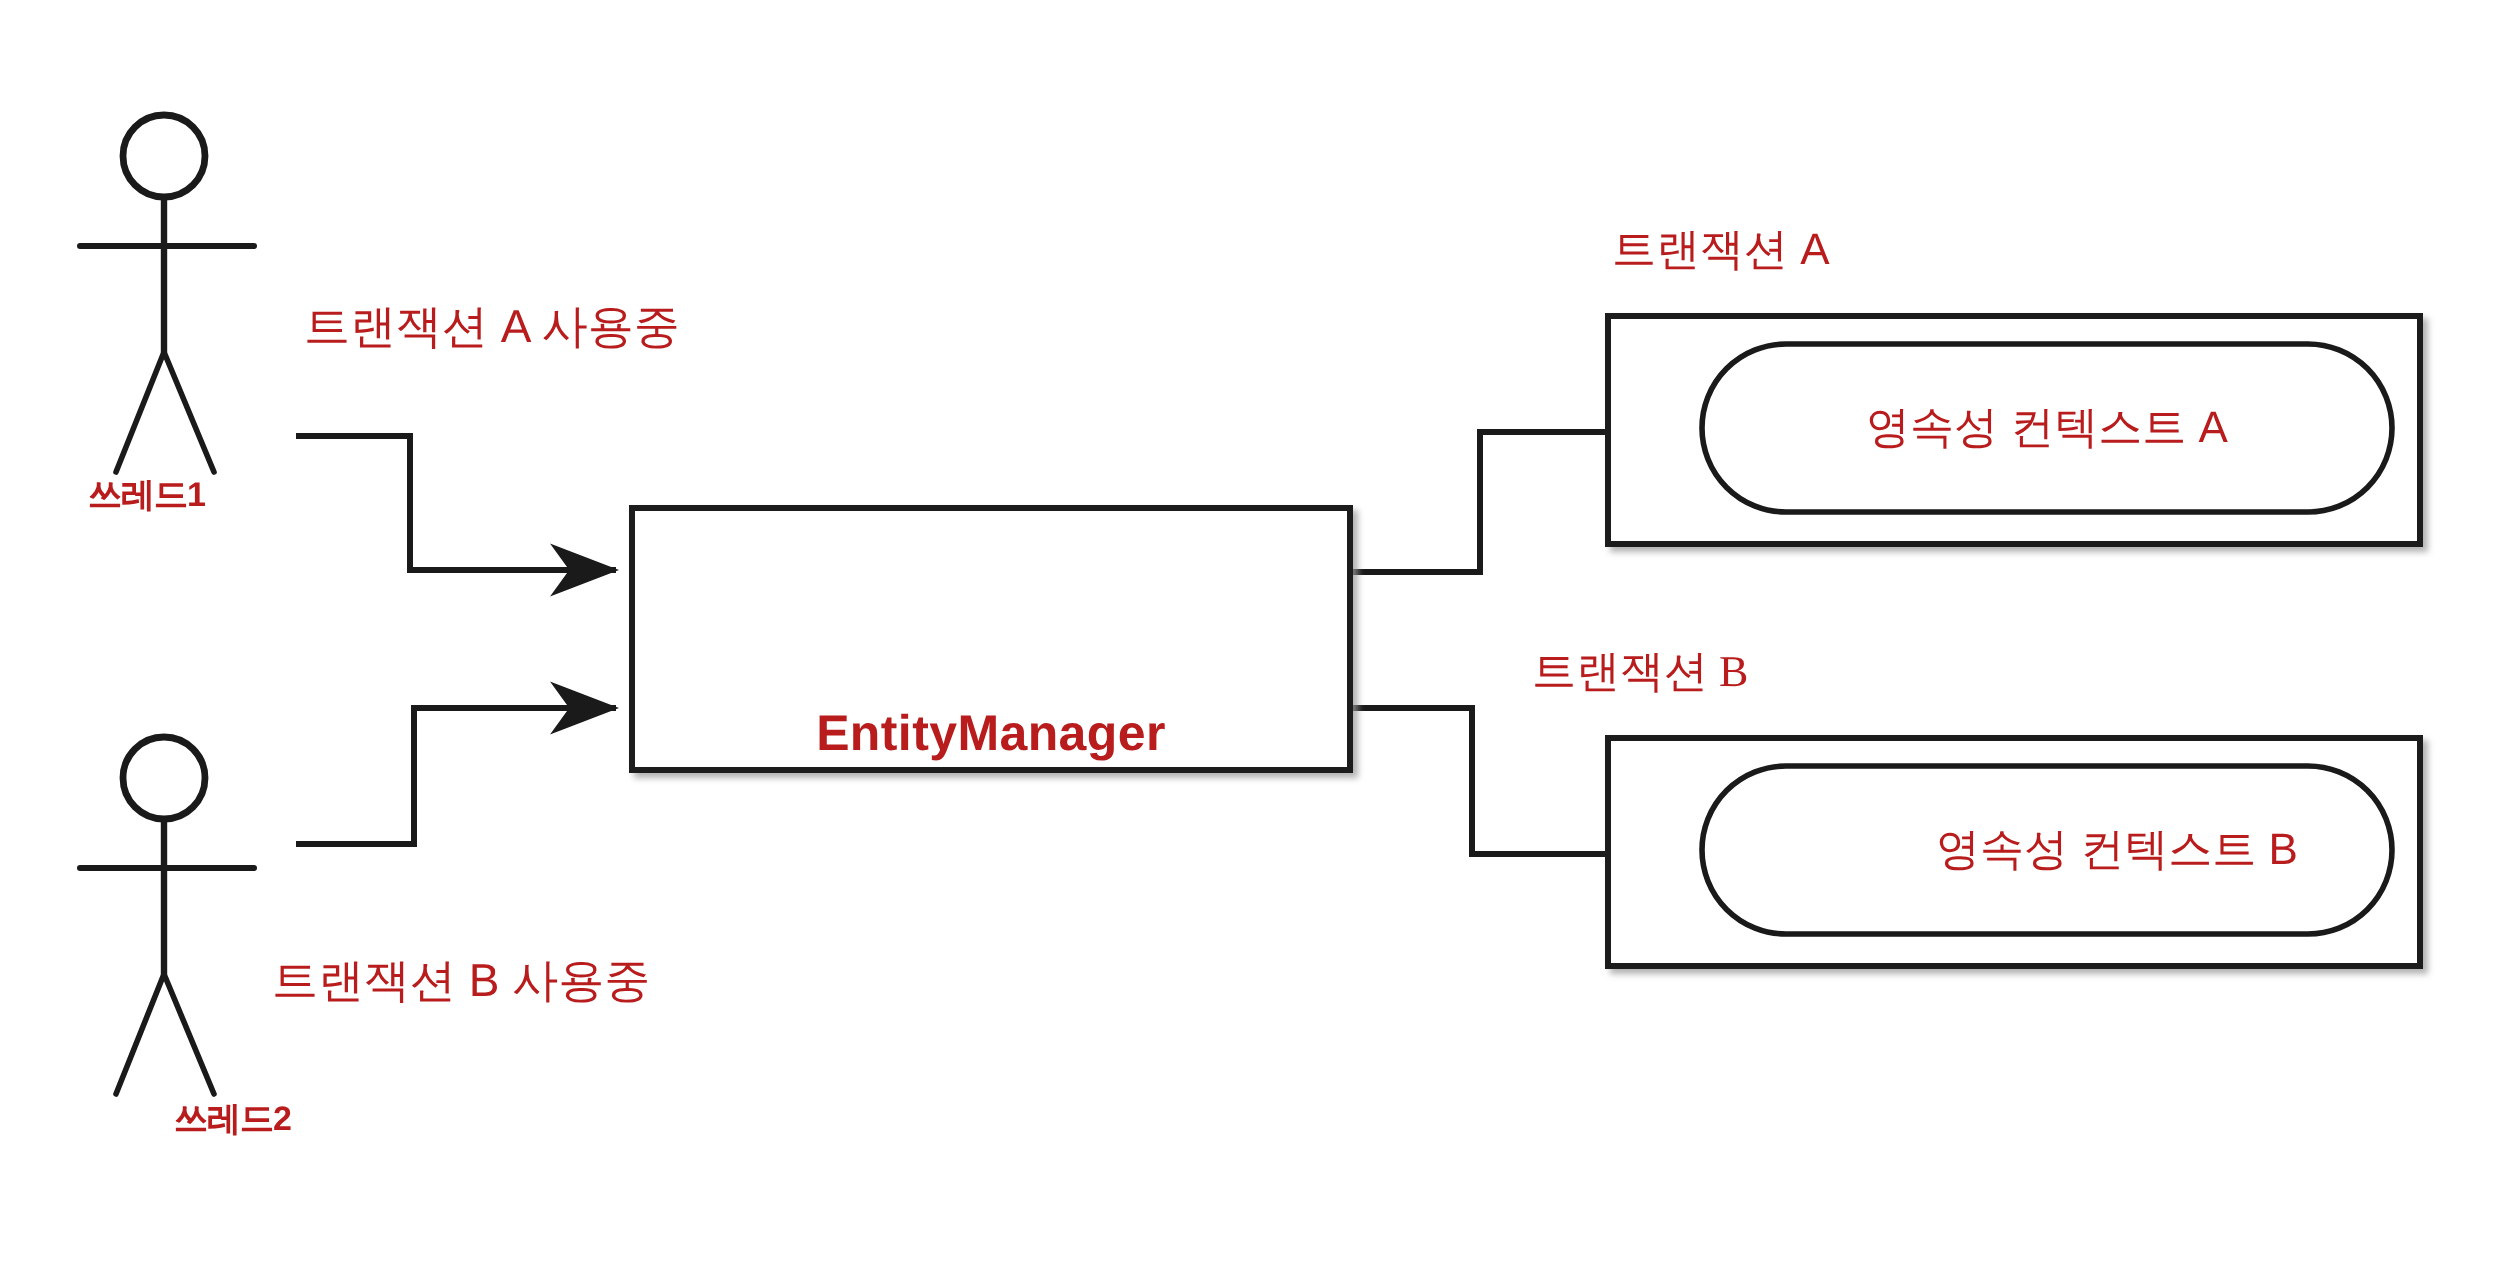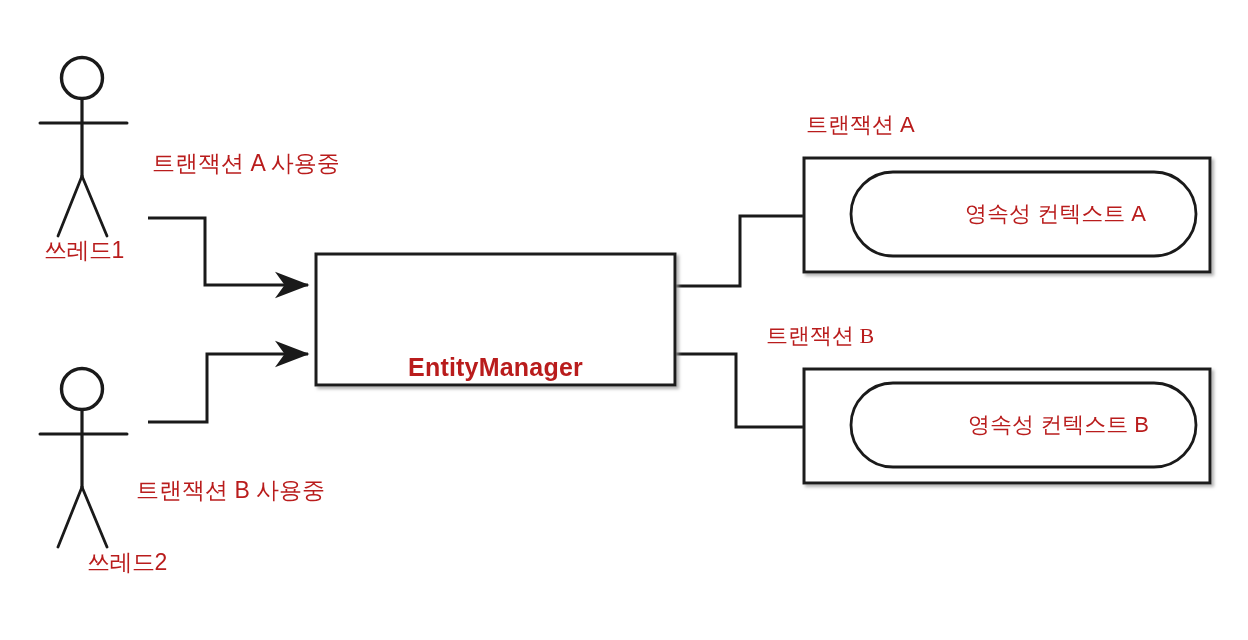--- a/index.html
+++ b/index.html
@@ -24,22 +24,22 @@
     width: 1248px;
     height: 640px;
   }
   .lbl {
     position: absolute;
     white-space: nowrap;
     color: #b91c1c;
     line-height: 1;
   }
   .lbl-actor {
-    font-size: 23px;
-    font-weight: normal;
+    font-size: 17px;
+    font-weight: bold;
     letter-spacing: -0.5px;
   }
   .lbl-edge {
     font-size: 23px;
     font-weight: normal;
   }
   .lbl-tx {
     font-size: 22px;
     font-weight: normal;
   }
@@ -109,19 +109,19 @@
   <div class="lbl lbl-actor" style="left:44px; top:551px;margin-left:43px;">쓰레드2</div>
 
   <div class="lbl lbl-edge" style="left:152px; top:152px;">트랜잭션 A 사용중</div>
 
   <div class="lbl lbl-edge" style="left:136px; top:479px;">트랜잭션 B 사용중</div>
 
   <div class="lbl lbl-em" style="left:316px; top:307px; width:359px; text-align:center;">EntityManager</div>
 
   <div class="lbl lbl-tx" style="left:806px; top:114px;">트랜잭션 A</div>
 
-  <div class="lbl lbl-ctx" style="left:851px; top:203px; width:345px; text-align:center;padding-left:32px;">영속성 컨텍스트 A</div>
+  <div class="lbl lbl-ctx" style="left:851px; top:203px; width:345px; text-align:center;">영속성 컨텍스트 A</div>
 
   <div class="lbl lbl-tx" style="left:766px; top:325px;font-family:Liberation Serif, serif;">트랜잭션 B</div>
 
   <div class="lbl lbl-ctx" style="left:851px; top:414px; width:345px; text-align:center;padding-left:35px;">영속성 컨텍스트 B</div>
 
 </div>
 
 </body></html>

